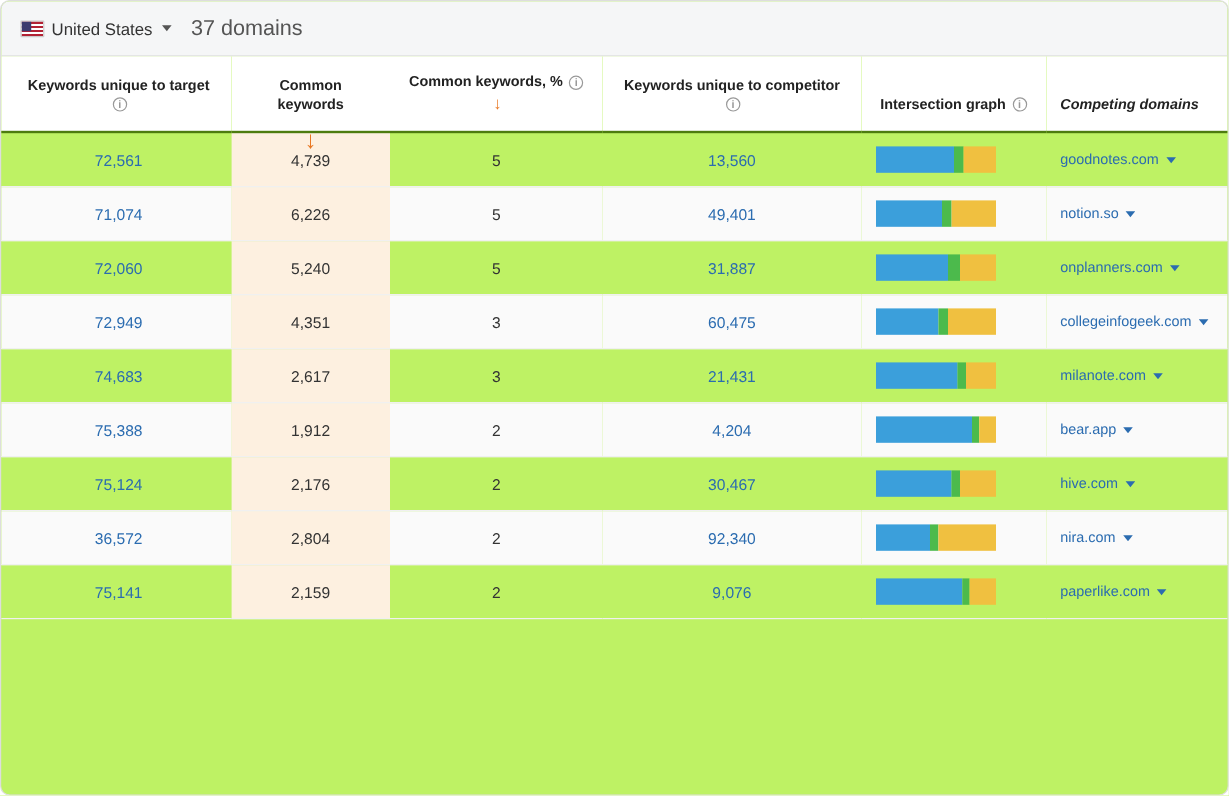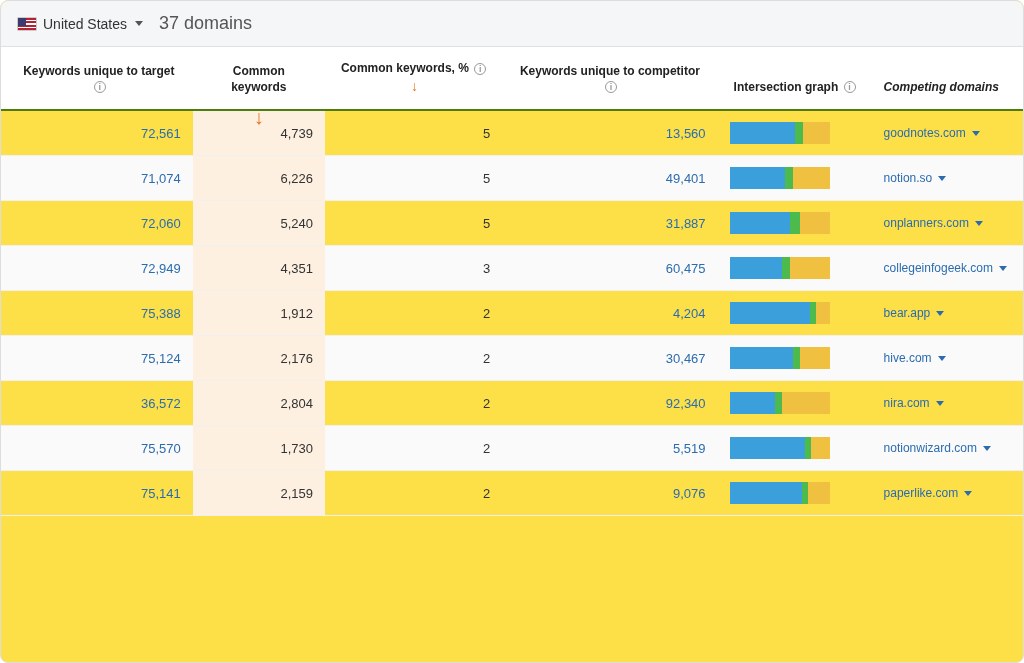--- a/index.html
+++ b/index.html
@@ -5,21 +5,21 @@
     * { box-sizing: border-box; margin: 0; padding: 0; }
     body {
       font-family: -apple-system, BlinkMacSystemFont, 'Segoe UI', Arial, sans-serif;
       font-size: 13px;
       background: #fff;
       color: #333;
     }
     .container {
       width: 1024px;
       min-height: 663px;
-      background: #fde047;
+      background: #bef264;
       border: 1px solid #ddd;
       border-radius: 8px;
       overflow: hidden;
     }
     .header {
       background: #f5f6f7;
       padding: 12px 16px;
       display: flex;
       align-items: center;
       gap: 16px;
@@ -119,21 +119,21 @@
       margin-left: 2px;
     }
     tbody tr {
       border-bottom: 1px solid #f0f0f0;
     }
     tbody tr:nth-child(even) {
       background: #fafafa;
     }
     tbody td {
       padding: 11px 12px;
-      text-align: right;
+      text-align: center;
       vertical-align: middle;
     }
     tbody td:first-child {
       padding-left: 16px;
     }
     tbody td:last-child {
       text-align: left;
       padding-right: 16px;
     }
     .td-target {
@@ -308,20 +308,36 @@
               <div class="bar-blue" style="width: 52px;"></div>
               <div class="bar-green" style="width: 8px;"></div>
               <div class="bar-yellow" style="width: 40px;"></div>
             </div>
           </td>
           <td>
             <a class="domain-link" href="#">collegeinfogeek.com<span class="domain-chevron"></span></a>
           </td>
         </tr>
         <tr>
+          <td class="td-target">74,683</td>
+          <td class="td-common">2,617</td>
+          <td class="td-pct">3</td>
+          <td class="td-competitor">21,431</td>
+          <td>
+            <div class="bar-container">
+              <div class="bar-blue" style="width: 68px;"></div>
+              <div class="bar-green" style="width: 7px;"></div>
+              <div class="bar-yellow" style="width: 25px;"></div>
+            </div>
+          </td>
+          <td>
+            <a class="domain-link" href="#">milanote.com<span class="domain-chevron"></span></a>
+          </td>
+        </tr>
+        <tr>
           <td class="td-target">75,388</td>
           <td class="td-common">1,912</td>
           <td class="td-pct">2</td>
           <td class="td-competitor">4,204</td>
           <td>
             <div class="bar-container">
               <div class="bar-blue" style="width: 80px;"></div>
               <div class="bar-green" style="width: 6px;"></div>
               <div class="bar-yellow" style="width: 14px;"></div>
             </div>
@@ -353,36 +369,20 @@
           <td class="td-competitor">92,340</td>
           <td>
             <div class="bar-container">
               <div class="bar-blue" style="width: 45px;"></div>
               <div class="bar-green" style="width: 7px;"></div>
               <div class="bar-yellow" style="width: 48px;"></div>
             </div>
           </td>
           <td>
             <a class="domain-link" href="#">nira.com<span class="domain-chevron"></span></a>
-          </td>
-        </tr>
-        <tr>
-          <td class="td-target">75,570</td>
-          <td class="td-common">1,730</td>
-          <td class="td-pct">2</td>
-          <td class="td-competitor">5,519</td>
-          <td>
-            <div class="bar-container">
-              <div class="bar-blue" style="width: 75px;"></div>
-              <div class="bar-green" style="width: 6px;"></div>
-              <div class="bar-yellow" style="width: 19px;"></div>
-            </div>
-          </td>
-          <td>
-            <a class="domain-link" href="#">notionwizard.com<span class="domain-chevron"></span></a>
           </td>
         </tr>
         <tr>
           <td class="td-target">75,141</td>
           <td class="td-common">2,159</td>
           <td class="td-pct">2</td>
           <td class="td-competitor">9,076</td>
           <td>
             <div class="bar-container">
               <div class="bar-blue" style="width: 72px;"></div>

